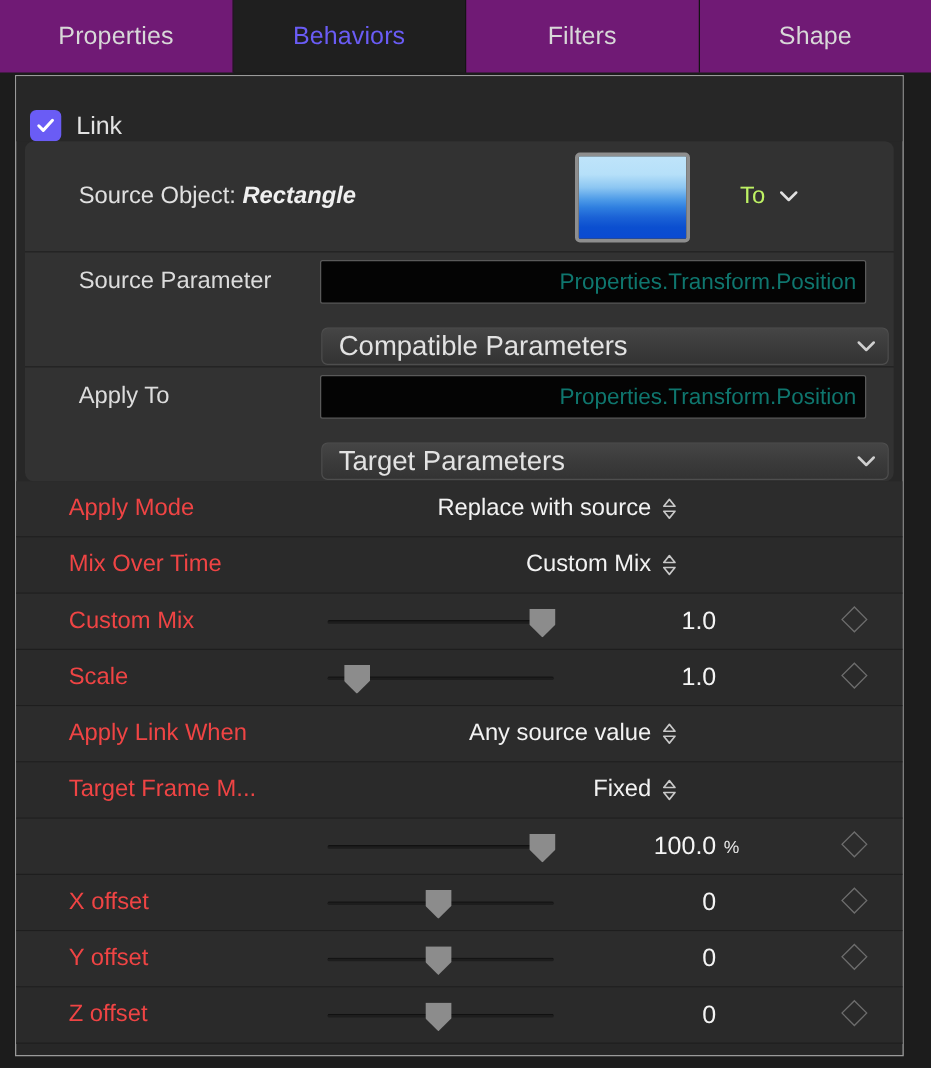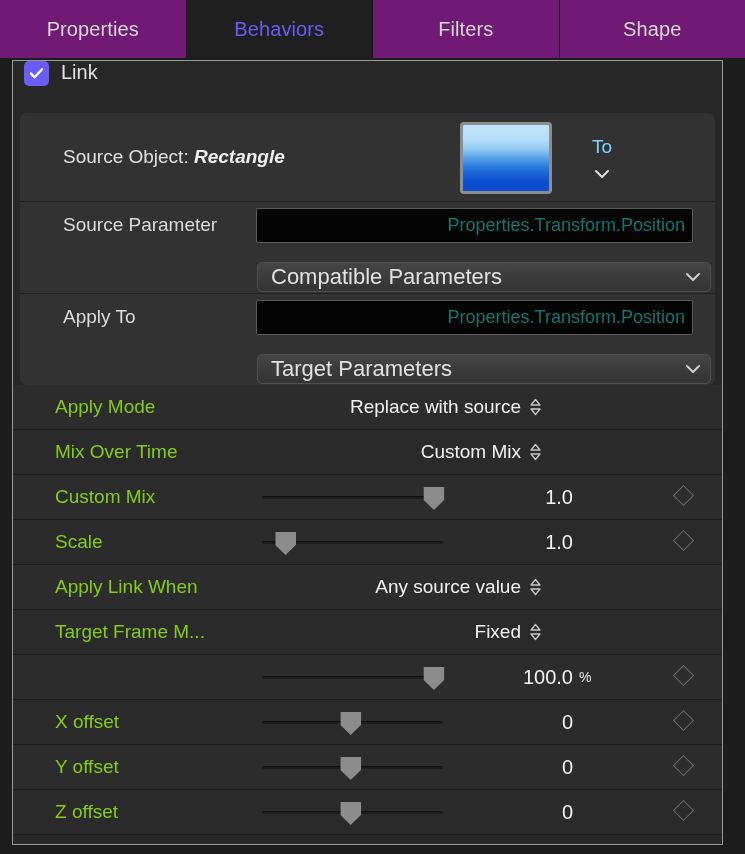--- a/index.html
+++ b/index.html
@@ -47,21 +47,21 @@
     width: 711px;
     height: 785px;
     background: #272727;
     border: 1px solid #9a9a9a;
   }
 
   
   .link-row {
     height: 52px;
     display: flex;
-    align-items: flex-start;
+    align-items: flex-end;
     padding-left: 11px;
     background: #272727;
   }
   .checkbox {
     width: 25px; height: 25px;
     border-radius: 5px;
     background: #6a5cf5;
     display: flex;
     align-items: center;
     justify-content: center;
@@ -115,22 +115,21 @@
       #2f7fe0 62%, #1b62d6 74%,
       #0b4fd0 86%, #0b4ad2 100%);
   }
   .to-menu {
     position: absolute;
     left: 572px;
     display: flex;
     align-items: center;
     gap: 11px;
     font-size: 19px;
-    color: #7dd3fc;
-    flex-direction: column;
+    color: #bef264;
   }
 
   
   .pgroup {
     margin: 0 7px;
     background: #323232;
     position: relative;
     padding-bottom: 9px;
   }
   .pgroup.last { border-radius: 0 0 7px 7px; }
@@ -190,21 +189,21 @@
     border-bottom: 1px solid #1e1e1e;
     position: relative;
     display: flex;
     align-items: center;
   }
   .vrow:nth-child(even) { background: #2a2a2a; }
   .vlabel {
     position: absolute;
     left: 42px;
     font-size: 19px;
-    color: #84cc16;
+    color: #ef4444;
     white-space: nowrap;
   }
 
   
   .popval {
     position: absolute;
     right: 180px;
     display: flex;
     align-items: center;
     gap: 8px;

